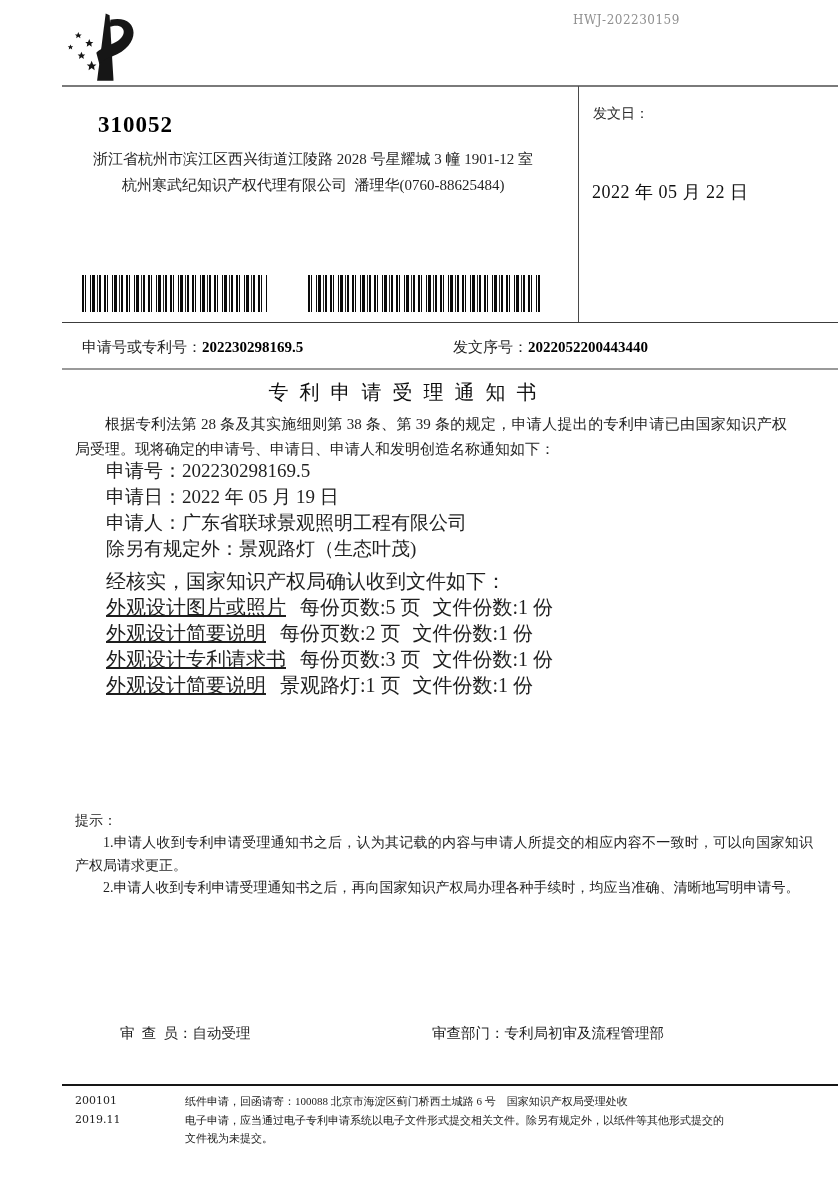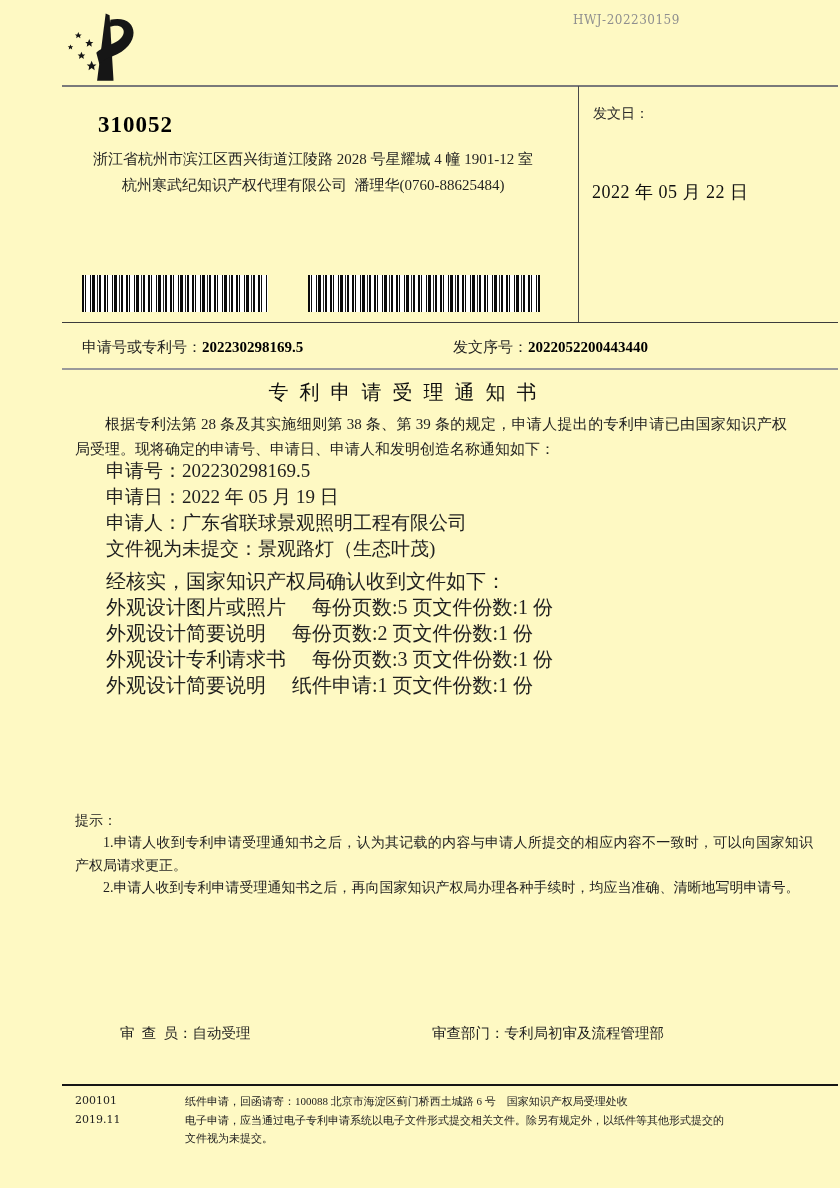--- a/index.html
+++ b/index.html
@@ -1,20 +1,20 @@
 <!DOCTYPE html>
 <html><head>
 <meta charset="utf-8">
 <style>
   html,body{margin:0;padding:0;background:#e8e8e8;}
   .page{
     position:relative;
     width:840px;height:1188px;
     margin:0 auto;
-    background:#fef9c3;
+    background:#ffffff;
     font-family:"Liberation Serif","DejaVu Serif",serif;
     color:#1f1f1f;
     overflow:hidden;
   }
   .abs{position:absolute;}
   .pre{white-space:pre;}
   
   .doc-ref{left:573px;top:13px;font-size:12px;color:#8f8f8f;font-family:"DejaVu Serif",serif;letter-spacing:0.5px;}
   .agency-title{left:0;top:32px;width:840px;text-align:center;font-size:23px;font-weight:bold;letter-spacing:3px;color:#121212;}
   .logo{left:60px;top:12px;width:82px;height:72px;}
@@ -46,22 +46,22 @@
   .ref-serial{position:absolute;left:371px;top:0;}
   .ref-num{font-weight:bold;color:#000;}
   .rule-ref{left:62px;top:368px;width:776px;height:2px;background:#9a9a9a;}
   
   .notice-title{left:0;top:379px;width:808px;text-align:center;font-size:20px;font-weight:normal;letter-spacing:3px;color:#101010;}
   .intro{left:75px;top:412px;width:712px;font-size:15px;line-height:25px;text-indent:2em;text-align:justify;}
   .fields{left:106px;top:458px;font-size:19px;}
   .fields .fline{height:26px;line-height:26px;}
   .docs{left:106px;top:568px;font-size:20px;}
   .docs .dline{height:26px;line-height:26px;}
-  .docs .dname{margin-right:26px;}
-  .docs .dpages{}
+  .docs .dname{margin-right:14px;text-decoration:underline;}
+  .docs .dpages{margin-right:12px;}
   
   .tips-label{left:75px;top:812px;font-size:14px;}
   .tips-items{left:75px;top:832px;width:738px;font-size:14px;line-height:22.5px;}
   .tips-items .tip{text-indent:2em;text-align:justify;}
   
   .signoff{left:120px;top:1024px;width:660px;font-size:14.5px;}
   .examiner{position:absolute;left:0;top:0;}
   .department{position:absolute;left:312px;top:0;}
   
   .rule-footer{left:62px;top:1084px;width:776px;height:2px;background:#161616;}
@@ -92,21 +92,21 @@
   </div>
 
 
   <div class="abs rule rule-top"></div>
 
   <div class="abs datebox-vline"></div>
   <div class="abs date-label">发文日：</div>
   <div class="abs date-value">2022 年 05 月 22 日</div>
 
   <div class="abs postal">310052</div>
-  <div class="abs addr1">浙江省杭州市滨江区西兴街道江陵路 2028 号星耀城 4 幢 1901-12 室</div>
+  <div class="abs addr1">浙江省杭州市滨江区西兴街道江陵路 2028 号星耀城 3 幢 1901-12 室</div>
   <div class="abs addr2 pre">杭州寒武纪知识产权代理有限公司  潘理华(0760-88625484)</div>
 
   <div class="abs barcode barcode-1"></div>
   <div class="abs barcode barcode-2"></div>
   <div class="abs rule-mid"></div>
 
   <div class="abs ref-row">
     <div class="ref-app">
       <span>申请号或专利号：</span><span class="ref-num">202230298169.5</span>
     </div>
@@ -124,37 +124,37 @@
     <div class="fline">
       <span>申请号：</span><span>202230298169.5</span>
     </div>
     <div class="fline">
       <span>申请日：</span><span>2022 年 05 月 19 日</span>
     </div>
     <div class="fline">
       <span>申请人：</span><span>广东省联球景观照明工程有限公司</span>
     </div>
     <div class="fline">
-      <span>文件视为未提交：</span><span>景观路灯（生态叶茂)</span>
+      <span>除另有规定外：</span><span>景观路灯（生态叶茂)</span>
     </div>
   </div>
 
   <div class="abs docs">
     <div class="dline">经核实，国家知识产权局确认收到文件如下：</div>
     <div class="dline">
       <span class="dname">外观设计图片或照片</span><span class="dpages">每份页数:5 页</span><span>文件份数:1 份</span>
     </div>
     <div class="dline">
       <span class="dname">外观设计简要说明</span><span class="dpages">每份页数:2 页</span><span>文件份数:1 份</span>
     </div>
     <div class="dline">
       <span class="dname">外观设计专利请求书</span><span class="dpages">每份页数:3 页</span><span>文件份数:1 份</span>
     </div>
     <div class="dline">
-      <span class="dname">外观设计简要说明</span><span class="dpages">纸件申请:1 页</span><span>文件份数:1 份</span>
+      <span class="dname">外观设计简要说明</span><span class="dpages">景观路灯:1 页</span><span>文件份数:1 份</span>
     </div>
   </div>
 
   <div class="abs tips-label">提示：</div>
   <div class="abs tips-items">
     <div class="tip">1.申请人收到专利申请受理通知书之后，认为其记载的内容与申请人所提交的相应内容不一致时，可以向国家知识产权局请求更正。</div>
     <div class="tip">2.申请人收到专利申请受理通知书之后，再向国家知识产权局办理各种手续时，均应当准确、清晰地写明申请号。</div>
   </div>
 
   <div class="abs signoff">

